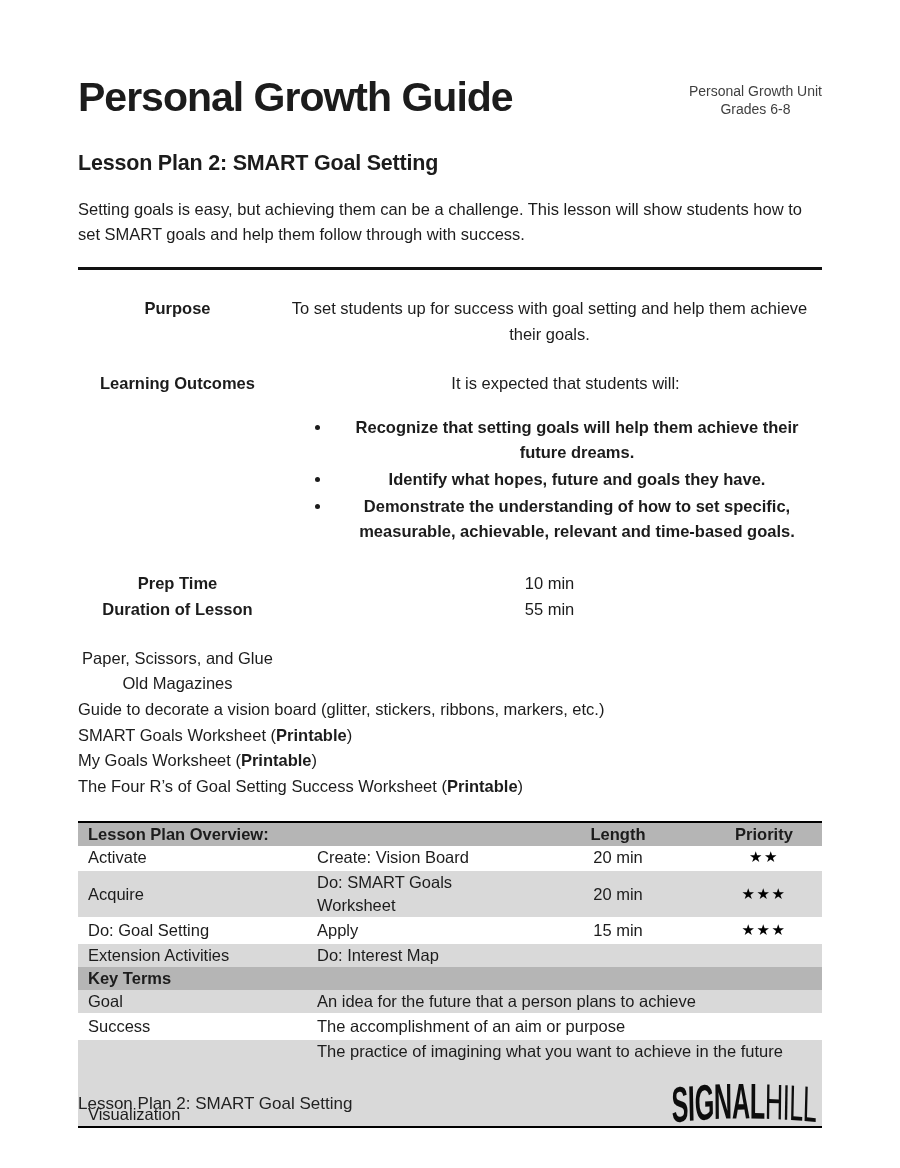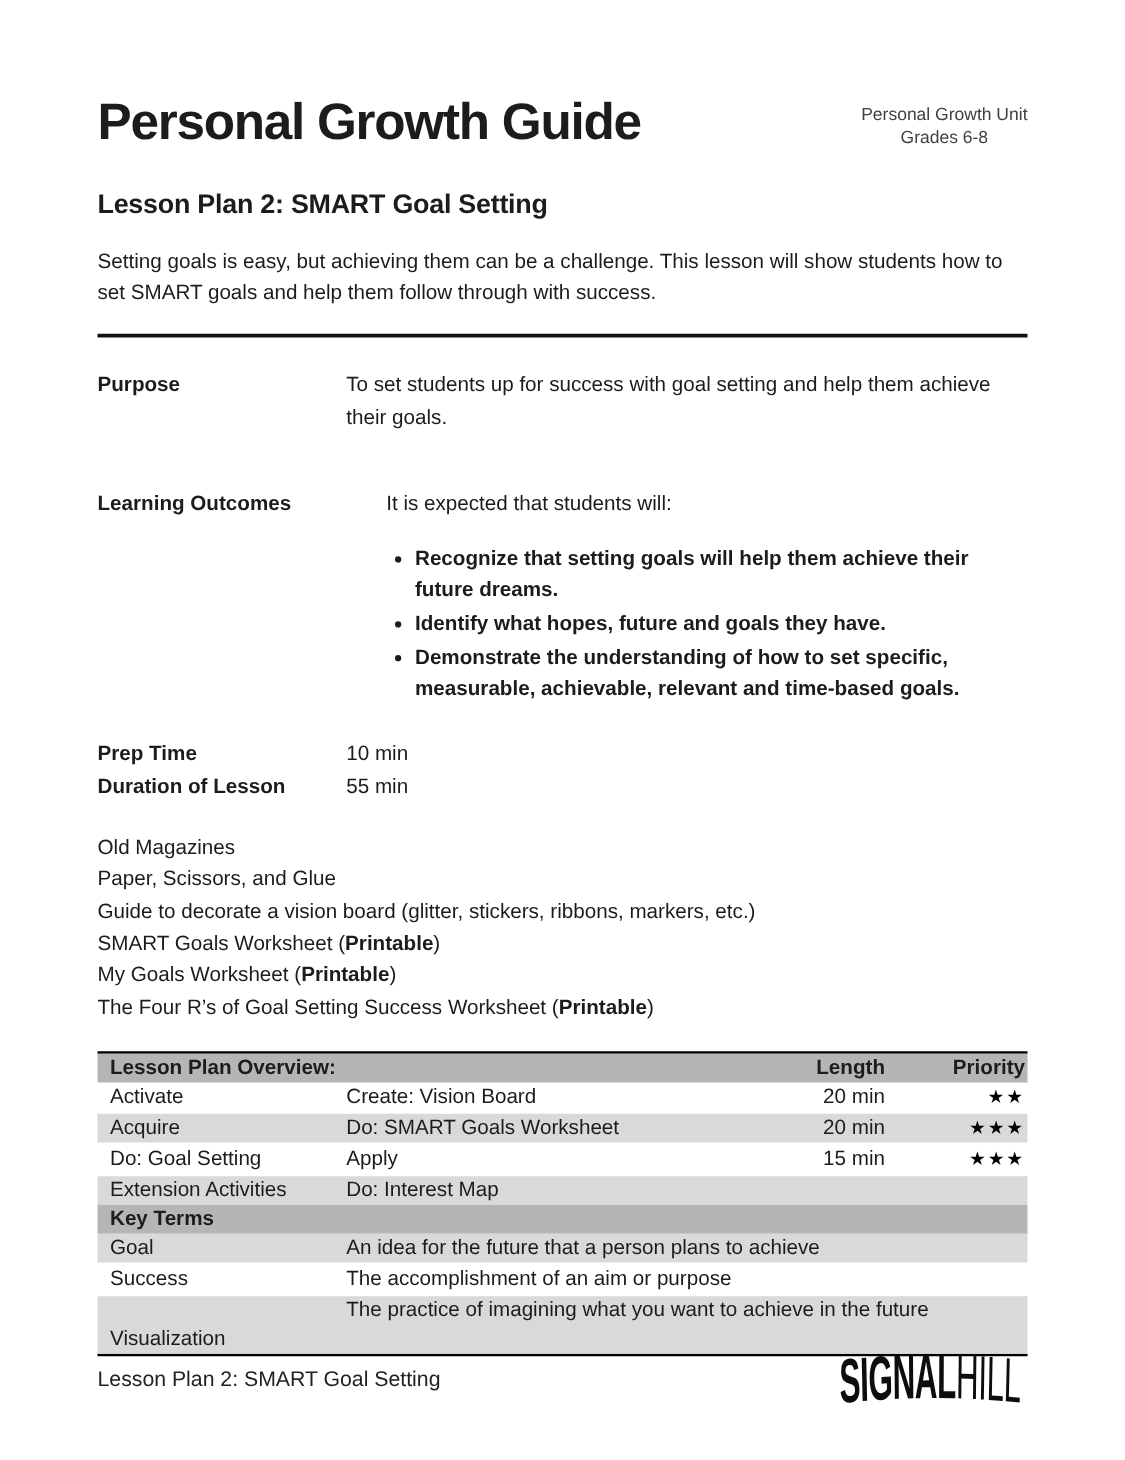--- a/index.html
+++ b/index.html
@@ -24,41 +24,41 @@
   .header-row{display:flex;justify-content:space-between;align-items:flex-start;padding-top:76px;}
   .doc-title{font-size:41px;font-weight:800;letter-spacing:-1px;line-height:1.05;white-space:nowrap;}
   .unit-info{text-align:center;font-size:14px;color:var(--muted);line-height:1.32;padding-top:6px;white-space:nowrap;}
 
   .lesson-heading{font-size:21.5px;font-weight:700;margin-top:32px;letter-spacing:-0.2px;}
   .intro{font-size:16.5px;line-height:1.52;margin-top:21px;max-width:760px;}
 
   .rule{border:none;border-top:3px solid var(--rule);margin-top:20px;}
 
   
-  .details{margin-top:26px;font-size:16.5px;}
+  .details{margin-top:26px;font-size:16.5px;text-align:center;}
   .detail-row{display:grid;grid-template-columns:199px 1fr;}
   .detail-label{font-weight:700;line-height:1.55;}
   .detail-value{line-height:1.55;}
-  .gap-lg{margin-top:44px;gap:32px;}
+  .gap-lg{margin-top:24px;gap:32px;}
   .gap-md{margin-top:24px;}
   .outcomes-list{margin:18px 0 0;padding-left:23px;}
   .outcomes-list li{margin:0 0 1px;line-height:1.55;font-weight:bold;}
   .tight-line{line-height:1.58;}
   .materials-list div{white-space:nowrap;line-height:1.55;}
 
   
   .ov-table{margin-top:22px;border-top:2px solid #000;border-bottom:2px solid #000;font-size:16.5px;}
   .ov-row{display:grid;grid-template-columns:189px 1fr 100px 112px;align-items:center;
-          padding:0 2px 0 10px;min-height:23px;line-height:23px;}
+          padding:0 2px 0 10px;min-height:23px;line-height:23px;gap:40px;}
   .ov-row + .ov-row{margin-top:2px;}
   .bg-head{background:var(--thead);}
   .bg-gray{background:var(--talt);}
   .bg-white{background:transparent;}
   .cell-b{font-weight:700;}
-  .cell-r{text-align:right;}
+  .cell-r{text-align:center;}
   .span2{grid-column:1 / span 2;}
   .span4{grid-column:1 / span 4;}
   .stars{font-family:"DejaVu Sans",sans-serif;font-size:15px;letter-spacing:1.5px;color:var(--star);white-space:nowrap;}
 
   
   .footer{position:absolute;left:78px;right:78px;bottom:40px;display:flex;justify-content:space-between;align-items:center;}
   .footer-text{font-size:17px;color:#222;}
   .logo-svg{display:block;}
 </style>
 </head>
@@ -105,22 +105,22 @@
         <div class="detail-value tight-line">10 min</div>
       </div>
       <div class="detail-row">
         <div class="detail-label tight-line">Duration of Lesson</div>
         <div class="detail-value tight-line">55 min</div>
       </div>
     </div>
 
     <div class="detail-row gap-md">
       <div class="detail-value materials-list">
+          <div>Paper, Scissors, and Glue</div>
           <div>Old Magazines</div>
-          <div>Paper, Scissors, and Glue</div>
           <div>Guide to decorate a vision board (glitter, stickers, ribbons, markers, etc.)</div>
           <div>SMART Goals Worksheet (<b>Printable</b>)</div>
           <div>My Goals Worksheet (<b>Printable</b>)</div>
           <div>The Four R’s of Goal Setting Success Worksheet (<b>Printable</b>)</div>
         </div>
     </div>
 
   </div>
 
   <div class="ov-table">

